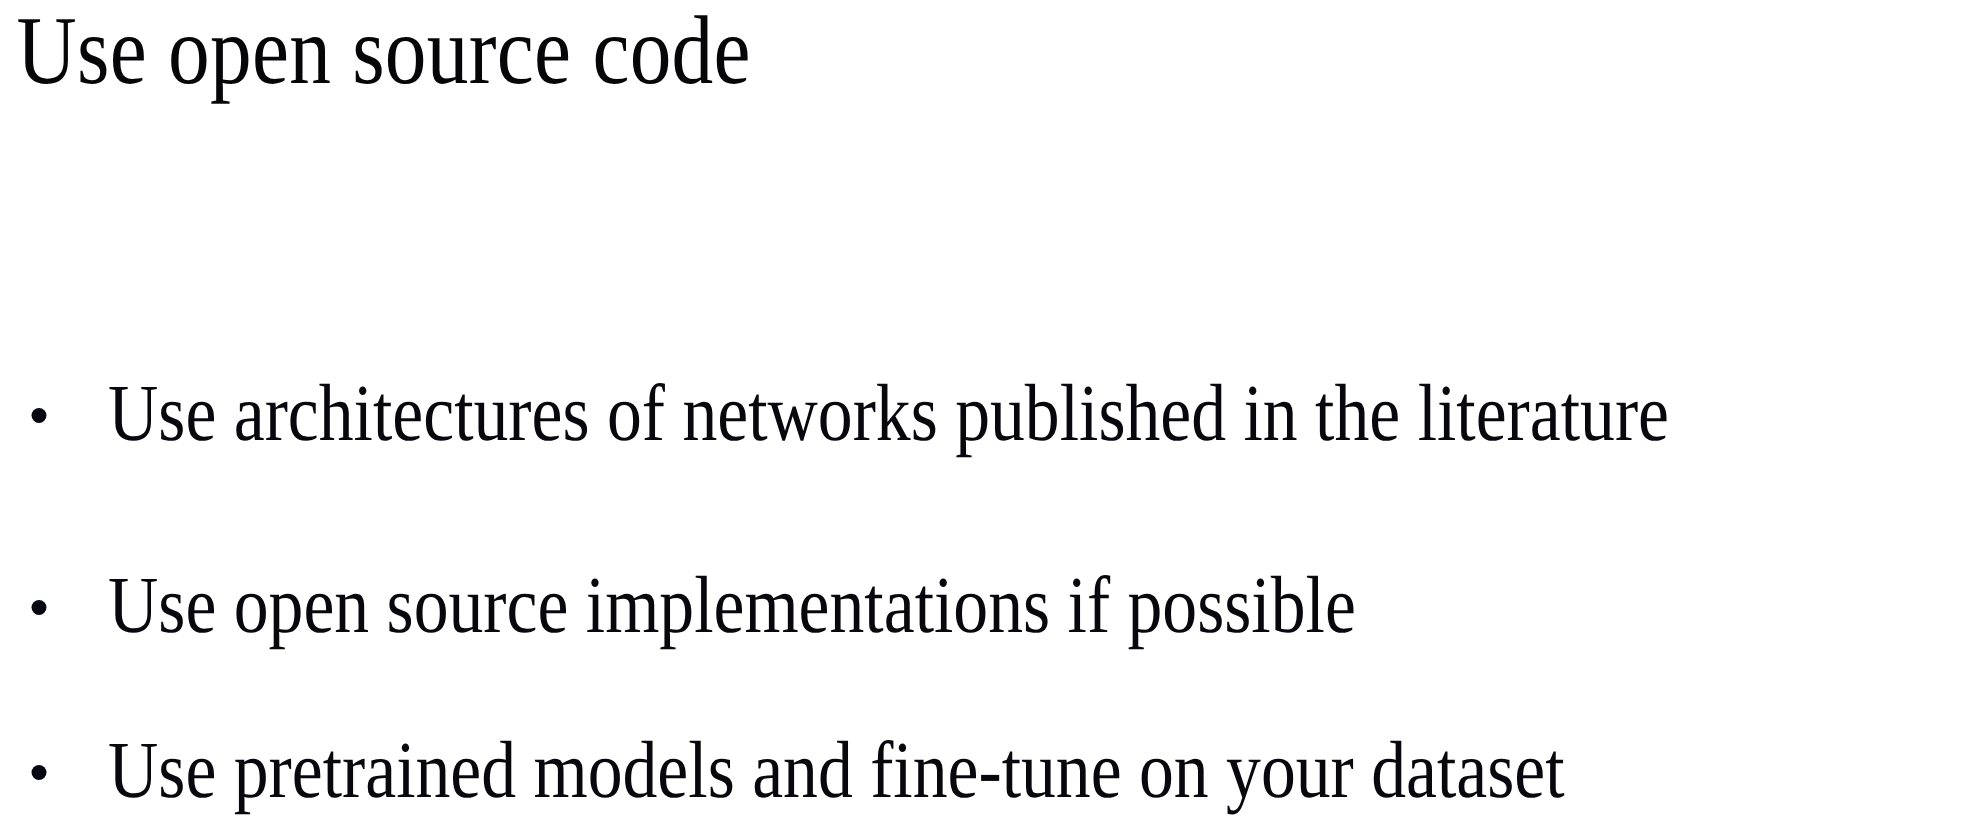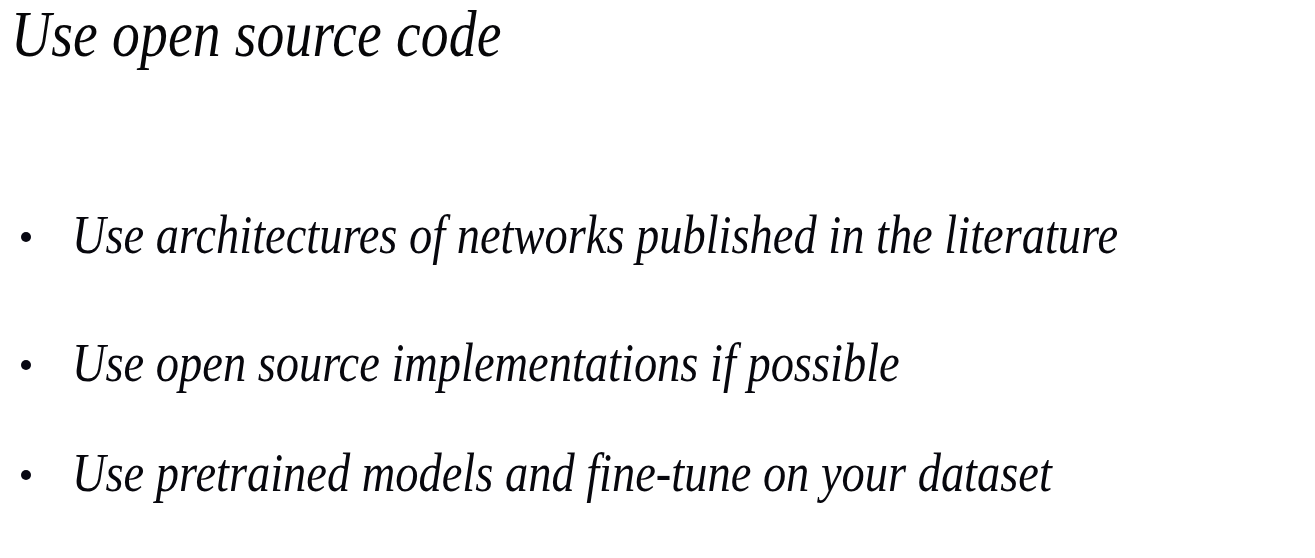--- a/index.html
+++ b/index.html
@@ -15,21 +15,20 @@
     font-family: "Liberation Serif", "DejaVu Serif", serif;
     color: #000000;
     -webkit-font-smoothing: antialiased;
   }
 
   .slide {
     position: relative;
     width: 1070px;
     height: 558px;
     background: #ffffff;
-    font-style: italic;
   }
 
   .slide-title {
     position: absolute;
     left: 11px;
     top: 2px;
     font-size: 65px;
     line-height: 1.0;
     letter-spacing: 0.2px;
     white-space: nowrap;
@@ -47,20 +46,21 @@
     padding: 0;
     list-style: none;
   }
 
   .bullet-item {
     position: absolute;
     left: 14px;
     width: 1300px;
     height: 60px;
     display: block;
+    margin-top: 40px;
   }
 
   .bullet-item-1 { top: 208px; }
   .bullet-item-2 { top: 336px; }
   .bullet-item-3 { top: 446px; }
 
   .bullet-marker {
     position: absolute;
     left: 7px;
     top: 24px;

